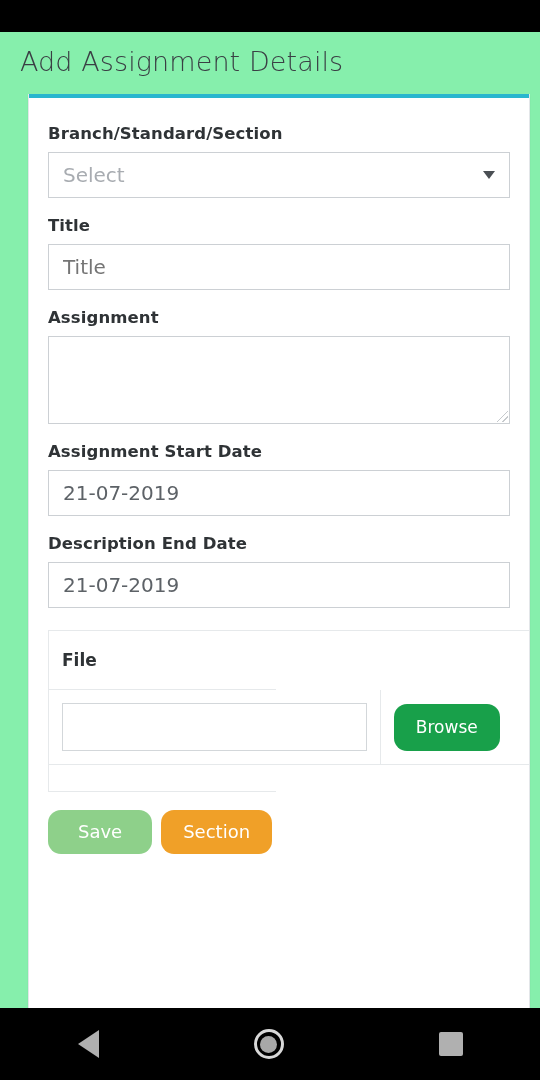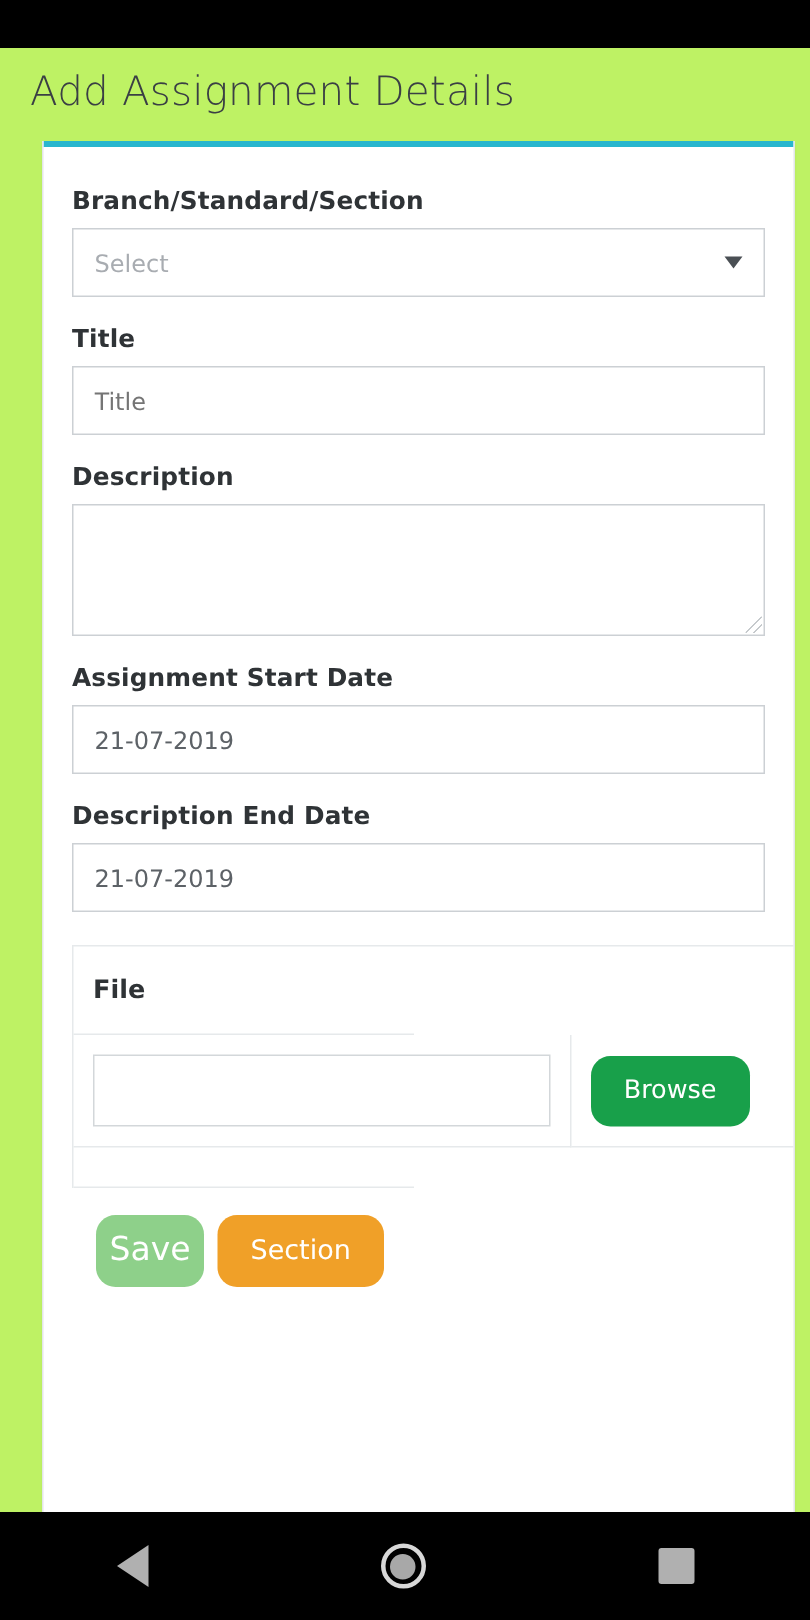--- a/index.html
+++ b/index.html
@@ -23,21 +23,21 @@
     background: #000000;
   }
 
   
   .page {
     position: absolute;
     top: 32px;
     left: 0;
     right: 0;
     bottom: 72px;
-    background: #bef264;
+    background: #86efac;
     overflow: hidden;
   }
 
   .page-title {
     font-size: 27px;
     font-weight: 300;
     color: #3a3f44;
     letter-spacing: 0.1px;
     padding: 12px 0 0 20px;
     line-height: 1.3;
@@ -77,21 +77,21 @@
     margin-bottom: 9px;
     letter-spacing: 0.1px;
   }
 
   .control {
     width: 100%;
     height: 46px;
     border: 1px solid #ccd0d4;
     background: #ffffff;
     font-family: "DejaVu Sans", sans-serif;
-    font-size: 16px;
+    font-size: 20px;
     color: #5d6267;
     padding: 0 14px;
     display: flex;
     align-items: center;
     position: relative;
   }
 
   .control.placeholder { color: #a8acb1; }
 
   .select-arrow {
@@ -179,23 +179,22 @@
 
   
   .actions {
     padding: 18px 19px 30px 19px;
     display: flex;
     gap: 9px;
   }
 
   .btn-save {
     background: #8ed08a;
-    padding: 13px 9px;
-    font-size: 22px;
-    margin-left: 16px;
+    padding: 13px 30px;
+    font-size: 18px;
   }
 
   .btn-cancel {
     background: #f0a028;
     padding: 13px 22px;
     font-size: 18px;
   }
 
   
   .nav-bar {
@@ -258,21 +257,21 @@
           <span class="select-arrow"></span>
         </div>
       </div>
 
       <div class="field">
         <div class="field-label">Title</div>
         <input class="control placeholder" placeholder="Title" style="">
       </div>
 
       <div class="field">
-        <div class="field-label">Description</div>
+        <div class="field-label">Assignment</div>
         <div class="textarea">
           <span class="resize-grip"></span>
         </div>
       </div>
 
       <div class="field">
         <div class="field-label">Assignment Start Date</div>
         <div class="control">
           <span>21-07-2019</span>
         </div>

